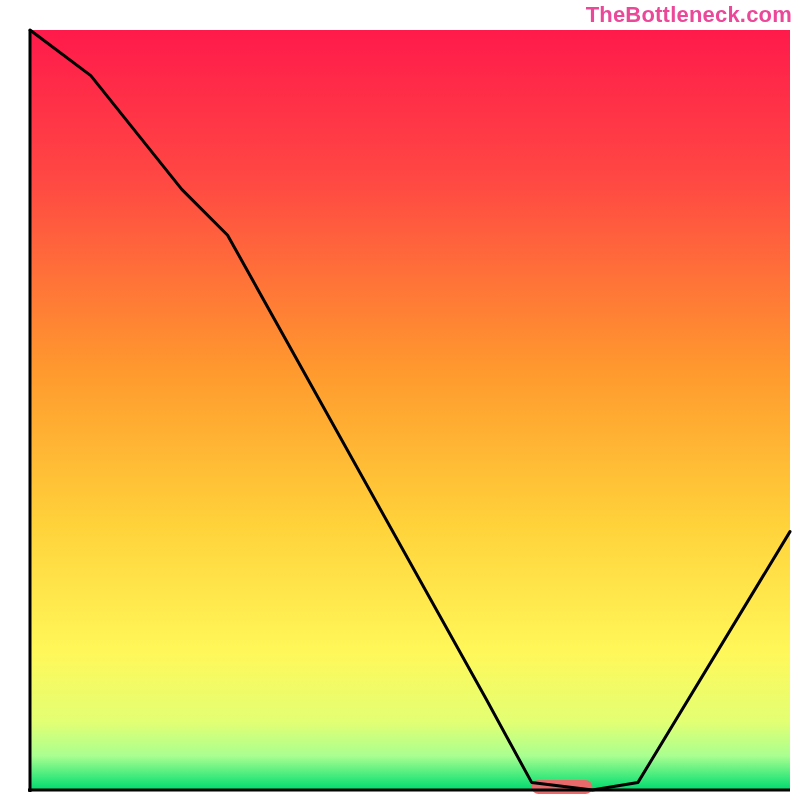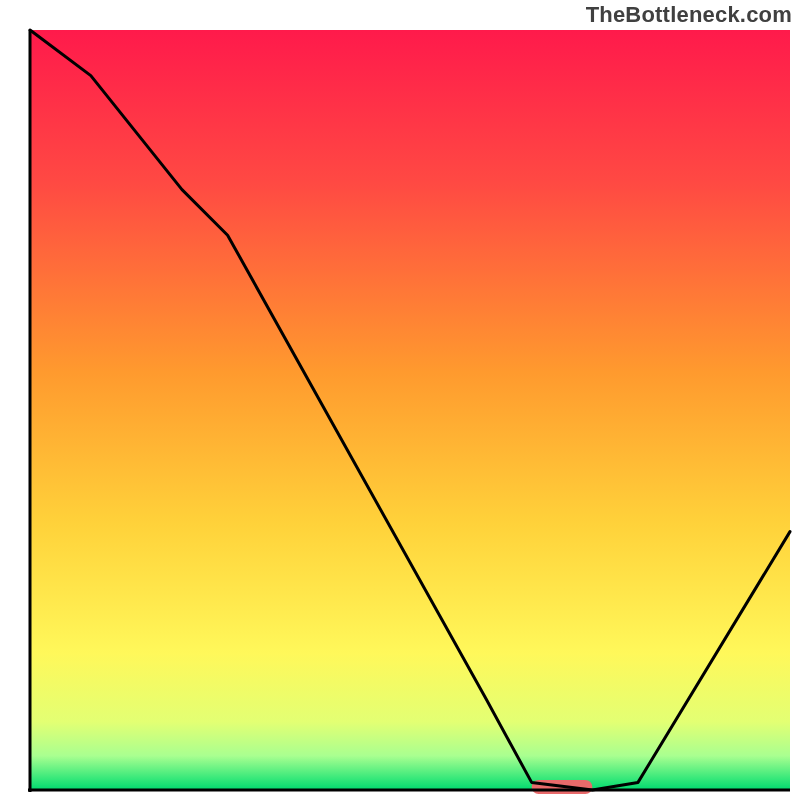--- a/index.html
+++ b/index.html
@@ -15,21 +15,21 @@
     position: relative;
     width: 800px;
     height: 800px;
   }
   .watermark {
     position: absolute;
     top: 2px;
     right: 8px;
     font-size: 22px;
     font-weight: 600;
-    color: #404040;
+    color: #ec4899;
     letter-spacing: 0.2px;
   }
   svg {
     display: block;
   }
 </style>
 </head>
 <body>
 
 <div class="stage">

